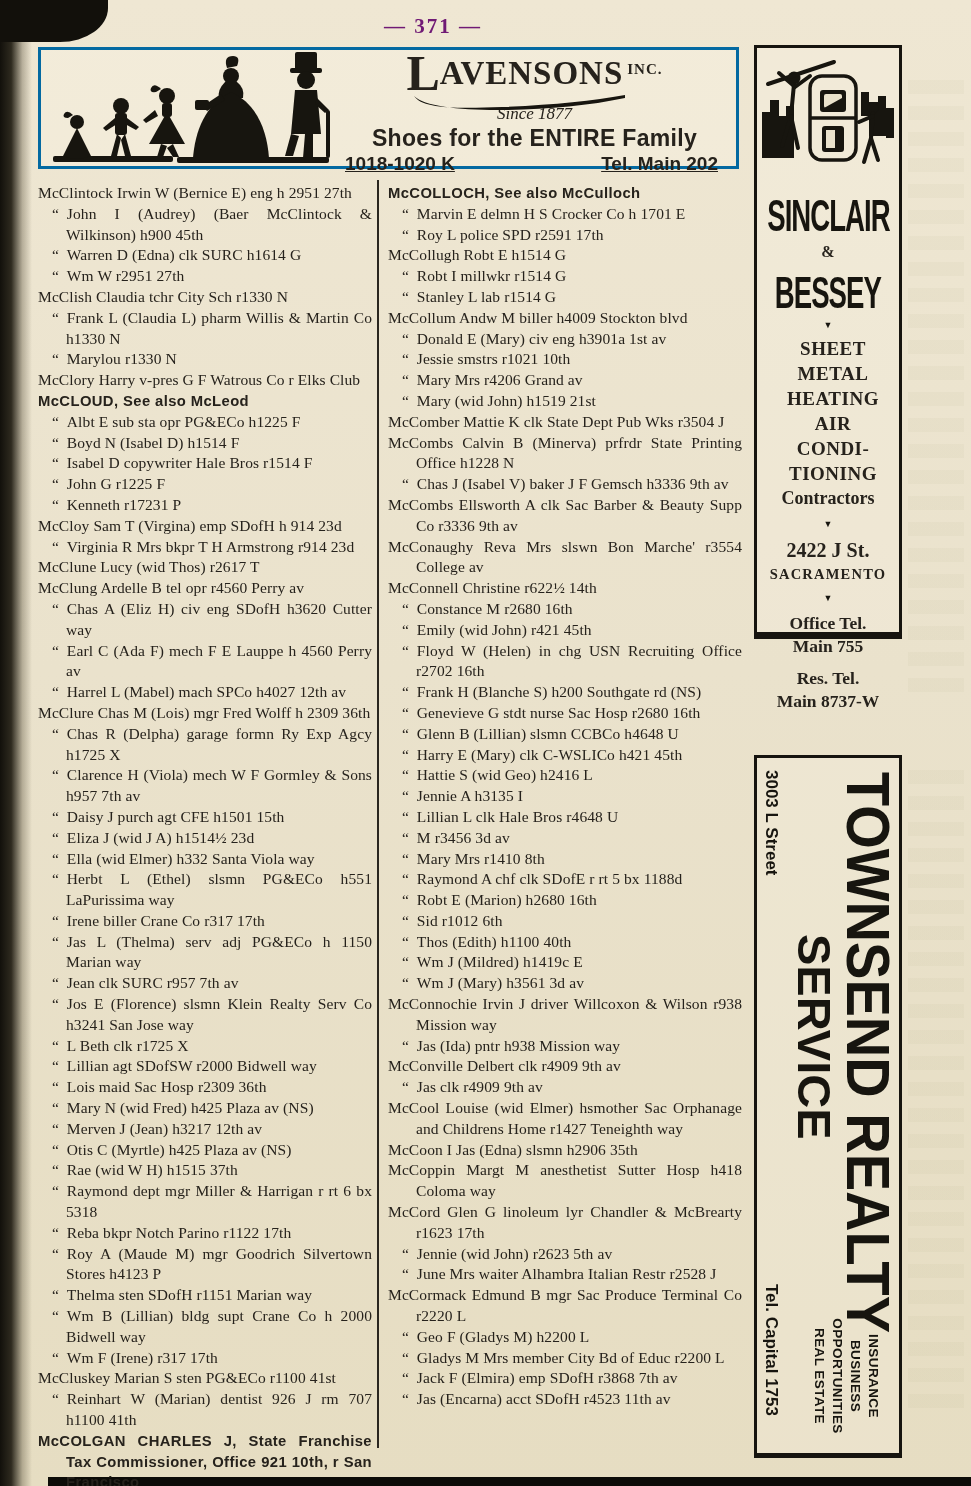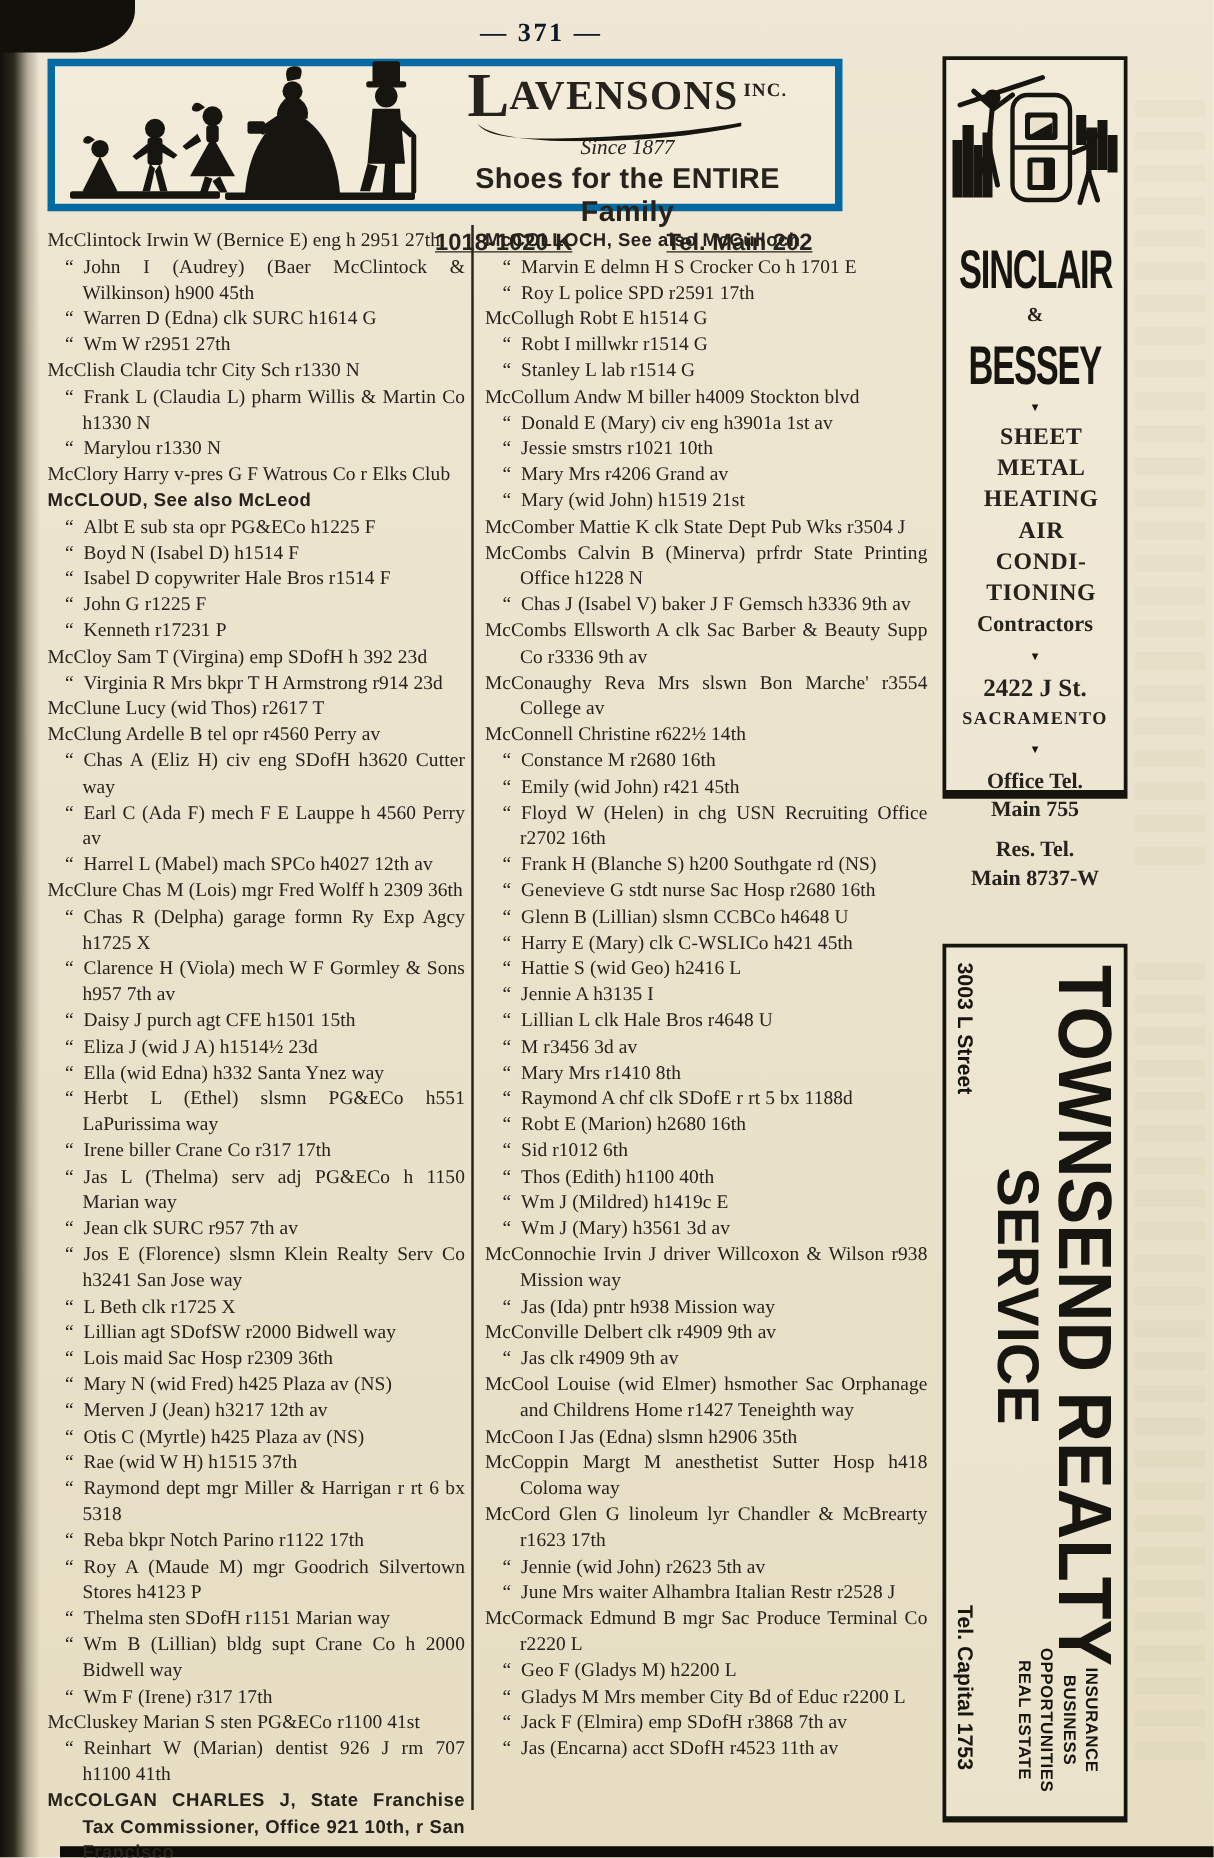--- a/index.html
+++ b/index.html
@@ -11,24 +11,24 @@
   
   .edge-left{position:absolute;left:0;top:0;width:32px;height:100%;
     background:linear-gradient(90deg,#12100b 0%,#2e2a1f 35%,rgba(80,72,52,.35) 70%,rgba(80,72,52,0) 100%);}
   .edge-blob-top{position:absolute;left:0;top:0;width:108px;height:42px;background:#12100b;
     border-bottom-right-radius:48px 34px;}
   .edge-bottom{position:absolute;left:48px;right:0;bottom:0;height:9px;background:#0d0c08;}
   .ghost{position:absolute;opacity:.5;pointer-events:none;
     background:repeating-linear-gradient(180deg,rgba(140,140,90,.10) 0 14px,rgba(140,140,90,0) 14px 26px);}
   
   .page-number{position:absolute;top:14px;left:38px;width:790px;text-align:center;
-    font-size:21px;font-weight:bold;letter-spacing:2px;color:#0f172a;}
-  
-  .ad-lavensons{position:absolute;left:38px;top:47px;width:636px;height:122px;
-    border:6px solid #0369a1;box-sizing:border-box;display:flex;background:rgba(255,252,240,.25);}
+    font-size:21px;font-weight:bold;letter-spacing:2px;color:#701a75;}
+  
+  .ad-lavensons{position:absolute;left:38px;top:47px;width:701px;height:122px;
+    border:3px solid #0369a1;box-sizing:border-box;display:flex;background:rgba(255,252,240,.25);}
   .lav-illus{width:300px;height:100%;position:relative;flex:none;}
   .lav-illus svg{position:absolute;left:4px;bottom:2px;}
   .lav-right{flex:1;text-align:center;padding:2px 8px 4px 0;position:relative;}
   .lav-logo{position:relative;display:inline-block;margin-top:2px;white-space:nowrap;}
   .lav-logo .bigL{font-size:50px;font-weight:bold;line-height:38px;vertical-align:-6px;}
   .lav-logo .rest{font-size:33px;font-weight:bold;letter-spacing:1px;}
   .lav-logo .inc{font-size:15px;font-weight:bold;letter-spacing:1px;vertical-align:10px;}
   .lav-swoosh{position:absolute;left:6px;top:40px;}
   .lav-since{font-size:17px;font-style:italic;font-weight:normal;margin-top:12px;}
   .lav-tagline{font-family:"Liberation Sans",sans-serif;font-size:23px;font-weight:bold;margin-top:1px;letter-spacing:.3px;}
@@ -155,33 +155,33 @@
     <div class="entry">McClish Claudia tchr City Sch r1330 N</div>
     <div class="entry entry-ditto">“ Frank L (Claudia L) pharm Willis &amp; Martin Co h1330 N</div>
     <div class="entry entry-ditto">“ Marylou r1330 N</div>
     <div class="entry">McClory Harry v-pres G F Watrous Co r Elks Club</div>
     <div class="entry entry-bold">McCLOUD, See also McLeod</div>
     <div class="entry entry-ditto">“ Albt E sub sta opr PG&amp;ECo h1225 F</div>
     <div class="entry entry-ditto">“ Boyd N (Isabel D) h1514 F</div>
     <div class="entry entry-ditto">“ Isabel D copywriter Hale Bros r1514 F</div>
     <div class="entry entry-ditto">“ John G r1225 F</div>
     <div class="entry entry-ditto">“ Kenneth r17231 P</div>
-    <div class="entry">McCloy Sam T (Virgina) emp SDofH h 392 23d</div>
+    <div class="entry">McCloy Sam T (Virgina) emp SDofH h 914 23d</div>
     <div class="entry entry-ditto">“ Virginia R Mrs bkpr T H Armstrong r914 23d</div>
     <div class="entry">McClune Lucy (wid Thos) r2617 T</div>
     <div class="entry">McClung Ardelle B tel opr r4560 Perry av</div>
     <div class="entry entry-ditto">“ Chas A (Eliz H) civ eng SDofH h3620 Cutter way</div>
     <div class="entry entry-ditto">“ Earl C (Ada F) mech F E Lauppe h 4560 Perry av</div>
     <div class="entry entry-ditto">“ Harrel L (Mabel) mach SPCo h4027 12th av</div>
     <div class="entry">McClure Chas M (Lois) mgr Fred Wolff h 2309 36th</div>
     <div class="entry entry-ditto">“ Chas R (Delpha) garage formn Ry Exp Agcy h1725 X</div>
     <div class="entry entry-ditto">“ Clarence H (Viola) mech W F Gormley &amp; Sons h957 7th av</div>
     <div class="entry entry-ditto">“ Daisy J purch agt CFE h1501 15th</div>
     <div class="entry entry-ditto">“ Eliza J (wid J A) h1514½ 23d</div>
-    <div class="entry entry-ditto">“ Ella (wid Edna) h332 Santa Ynez way</div>
+    <div class="entry entry-ditto">“ Ella (wid Elmer) h332 Santa Viola way</div>
     <div class="entry entry-ditto">“ Herbt L (Ethel) slsmn PG&amp;ECo h551 LaPurissima way</div>
     <div class="entry entry-ditto">“ Irene biller Crane Co r317 17th</div>
     <div class="entry entry-ditto">“ Jas L (Thelma) serv adj PG&amp;ECo h 1150 Marian way</div>
     <div class="entry entry-ditto">“ Jean clk SURC r957 7th av</div>
     <div class="entry entry-ditto">“ Jos E (Florence) slsmn Klein Realty Serv Co h3241 San Jose way</div>
     <div class="entry entry-ditto">“ L Beth clk r1725 X</div>
     <div class="entry entry-ditto">“ Lillian agt SDofSW r2000 Bidwell way</div>
     <div class="entry entry-ditto">“ Lois maid Sac Hosp r2309 36th</div>
     <div class="entry entry-ditto">“ Mary N (wid Fred) h425 Plaza av (NS)</div>
     <div class="entry entry-ditto">“ Merven J (Jean) h3217 12th av</div>

